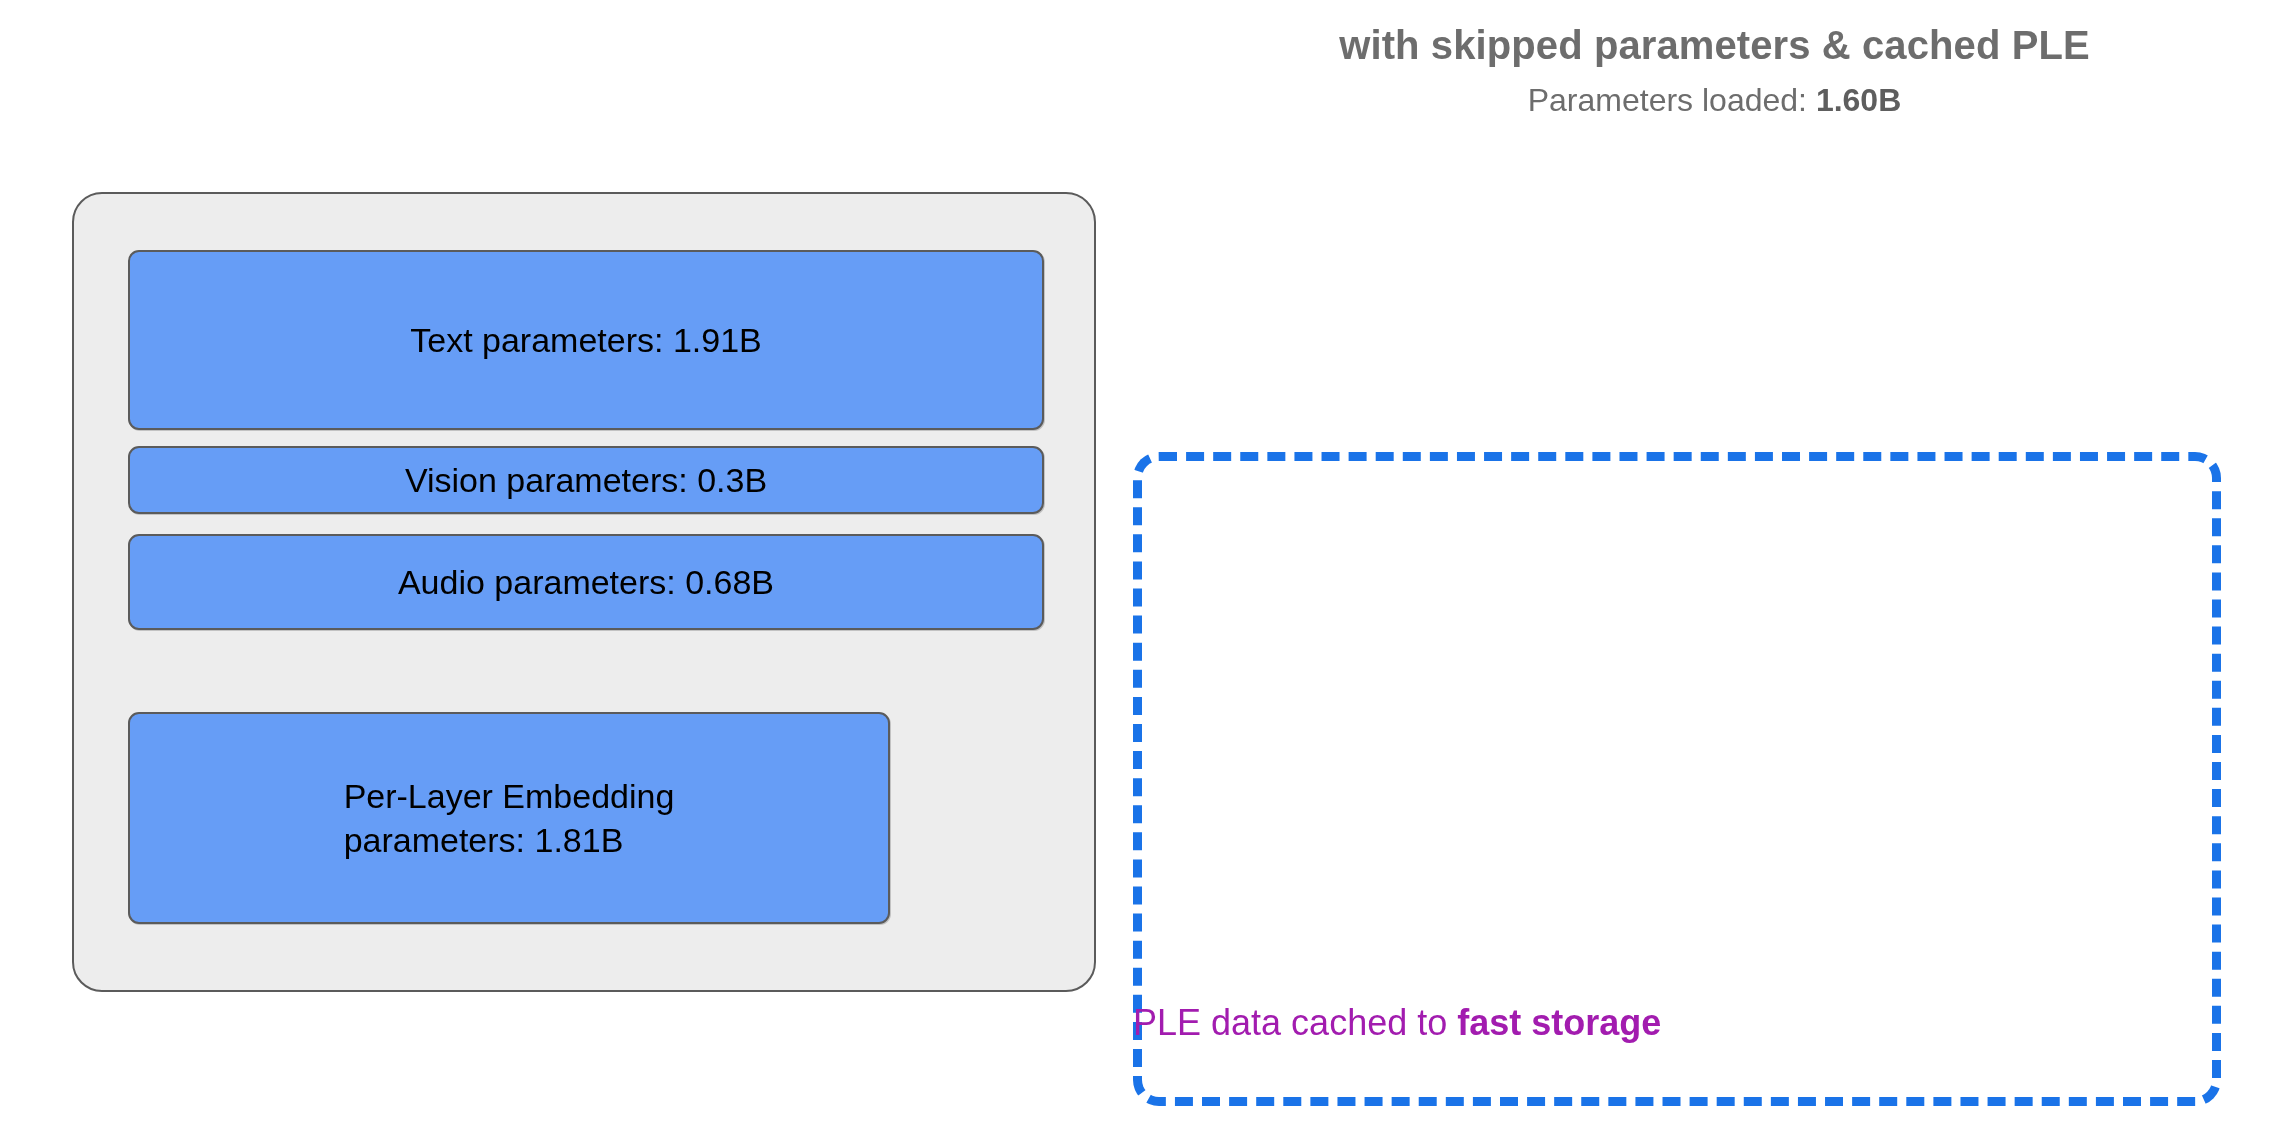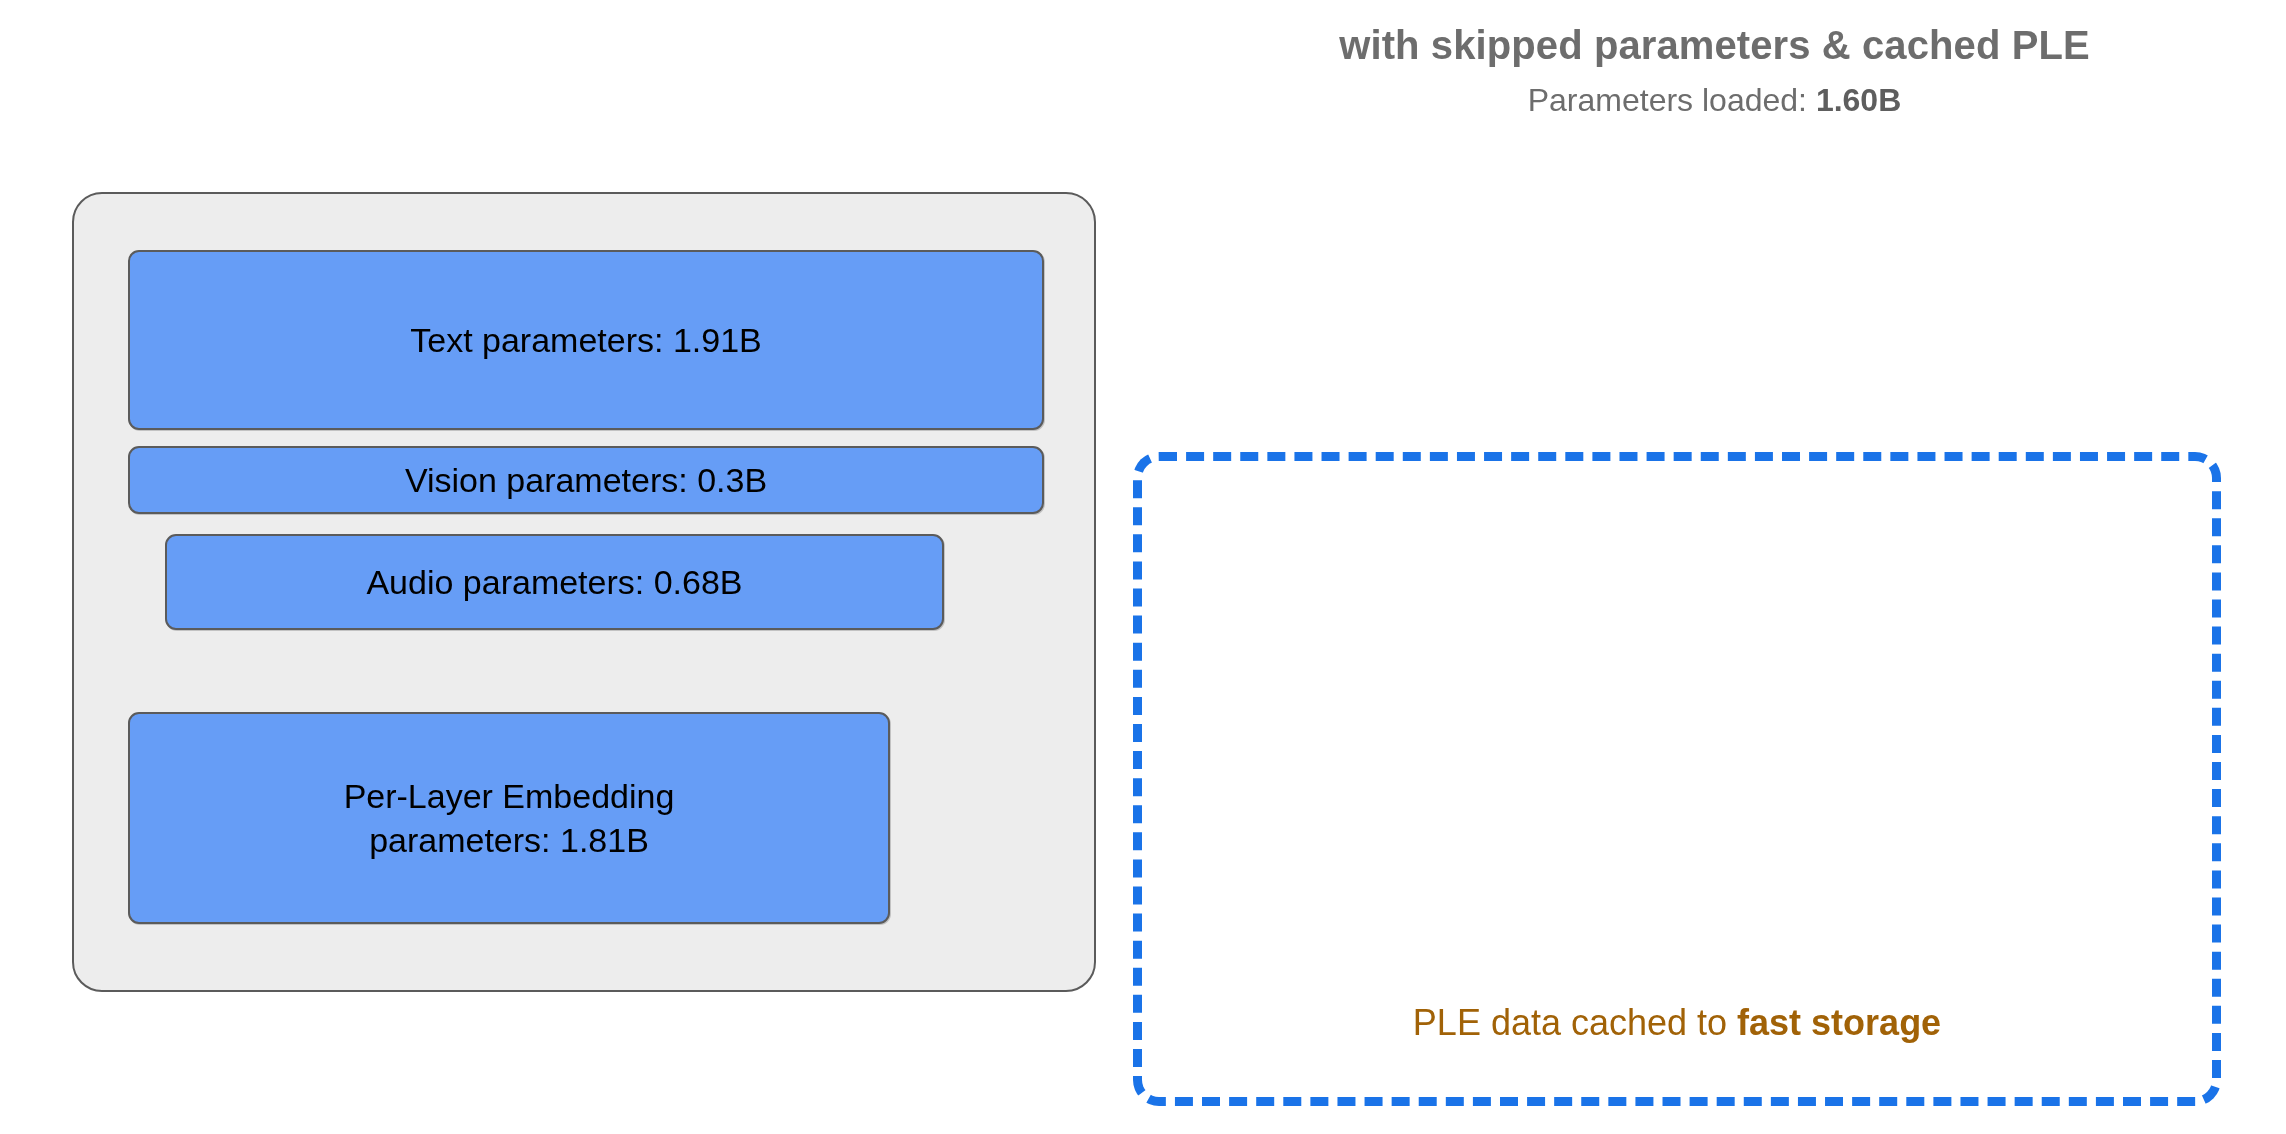--- a/index.html
+++ b/index.html
@@ -65,57 +65,56 @@
 
   
   .block {
     position: absolute;
     box-sizing: border-box;
     border: 2px solid #5B5B5B;
     border-radius: 11px;
     display: flex;
     align-items: center;
     justify-content: center;
-    text-align: center;
+    text-align: left;
     color: #000000;
     font-size: 34px;
     line-height: 44px;
     font-weight: normal;
     box-shadow: 1px 1px 0 rgba(0,0,0,0.18);
   }
   .fill-blue   { background: #669DF6; }
 
   
   .pl-text   { left: 54px; top: 56px;  width: 916px; height: 180px; }
   .pl-vision { left: 54px; top: 252px; width: 916px; height: 68px;  }
-  .pl-audio  { left: 54px; top: 340px; width: 779px; height: 96px; margin-left: 37px;  }
+  .pl-audio  { left: 54px; top: 340px; width: 916px; height: 96px;  }
   .pl-ple    { left: 54px; top: 518px; width: 762px; height: 212px; }
 
   
   .cache-outline {
     position: absolute;
     left: 1133px;
     top: 452px;
     width: 1088px;
     height: 654px;
     box-sizing: border-box;
     border: 9px dashed #1A73E8;
     border-radius: 26px;
     pointer-events: none;
     background: transparent;
   }
   .cache-caption {
     position: absolute;
     left: 1133px;
     top: 1000px;
     width: 1088px;
-    text-align: center;
     font-size: 36px;
     line-height: 46px;
-    color: #a16207;
+    color: #a21caf;
     white-space: nowrap;
   }
   .cache-caption b { font-weight: bold; }
 </style>
 </head>
 <body>
 
 <div class="stage">
 
   <div class="column col-left">

